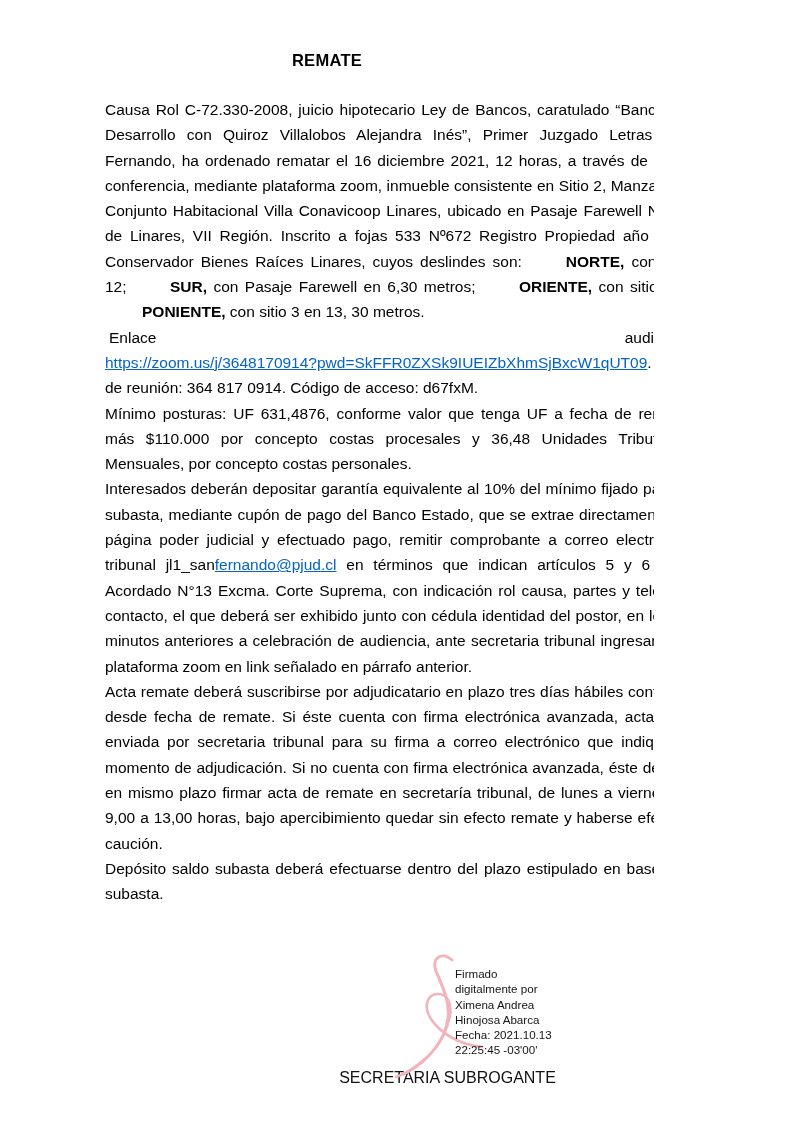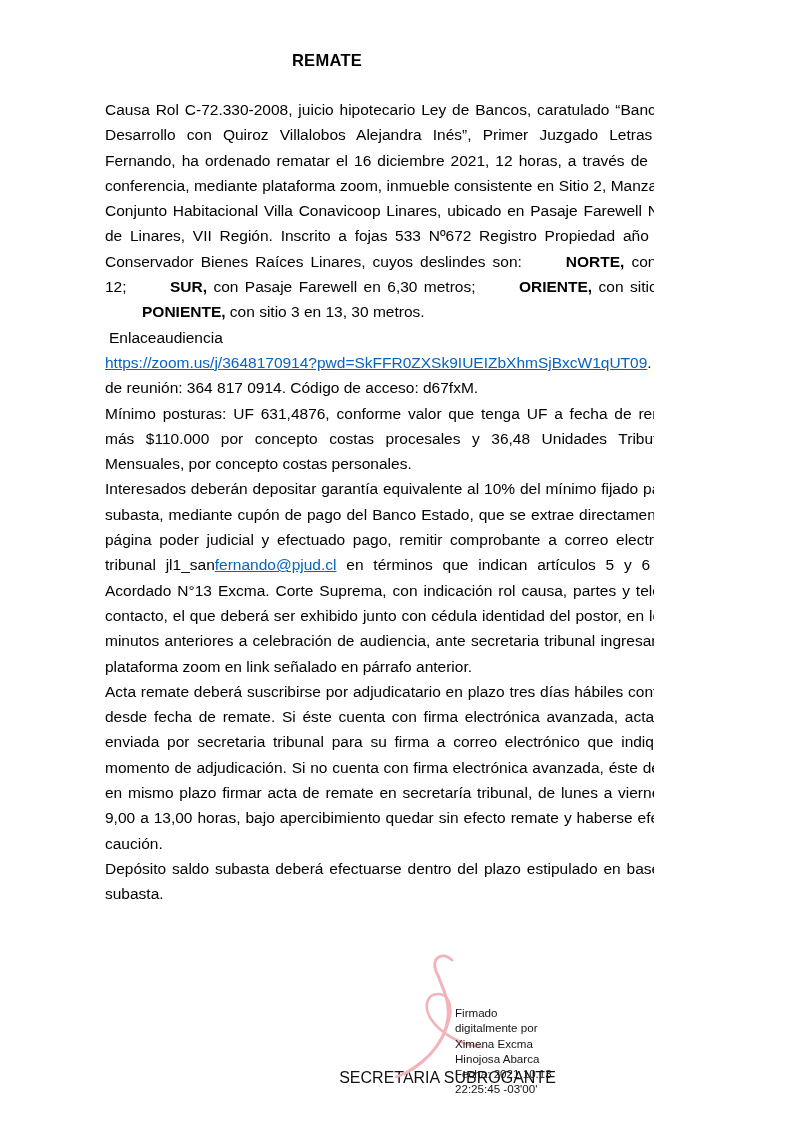--- a/index.html
+++ b/index.html
@@ -28,20 +28,21 @@
     left: 105px;
     top: 97px;
     width: 586px;
     font-size: 15.5px;
     line-height: 25.3px;
   }
   .para { text-align: justify; }
   .para .bold { font-weight: bold; padding-left: 37px; }
   .spread {
     display: flex;
+    justify-content: space-between;
   }
   .spread .left { padding-left: 4px; }
   a.link, .link {
     color: var(--link-color, #0563c1);
     text-decoration: underline;
     cursor: pointer;
     word-break: break-all;
   }
   .sig-name {
     position: absolute;
@@ -55,21 +56,21 @@
     position: absolute;
     left: 390px;
     top: 950px;
     width: 108px;
     height: 128px;
     z-index: 1;
   }
   .sig-details {
     position: absolute;
     left: 455px;
-    top: 1005px;
+    top: 966px;
     width: 150px;
     font-size: 11.6px;
     line-height: 15.3px;
     color: #141414;
     z-index: 2;
   }
   .sig-role {
     position: absolute;
     left: 240px;
     top: 1069px;
@@ -101,21 +102,21 @@
 
 
   <svg class="sig-ribbon" viewBox="0 0 108 128" fill="none" xmlns="http://www.w3.org/2000/svg">
     <path class="ribbon-stroke" d="M62,10 C52,1 41,8 46,21 C53,38 60,52 58,68 C55,93 38,110 14,124" stroke="#f2b3b9" stroke-width="3" stroke-linecap="round" fill="none"></path>
     <path class="ribbon-stroke" d="M6,127 C32,119 54,94 60,66 C62,53 57,44 48,44 C37,44 33,57 41,69 C50,83 70,95 92,97" stroke="#f2b3b9" stroke-width="2.6" stroke-linecap="round" fill="none"></path>
   </svg>
 
   <div class="sig-details">
       <div>Firmado</div>
       <div>digitalmente por</div>
-      <div>Ximena Excma</div>
+      <div>Ximena Andrea</div>
       <div>Hinojosa Abarca</div>
       <div>Fecha: 2021.10.13</div>
       <div>22:25:45 -03'00'</div>
     </div>
 
   <div class="sig-role">SECRETARIA SUBROGANTE</div>
 
 </div>
 
 </body></html>

